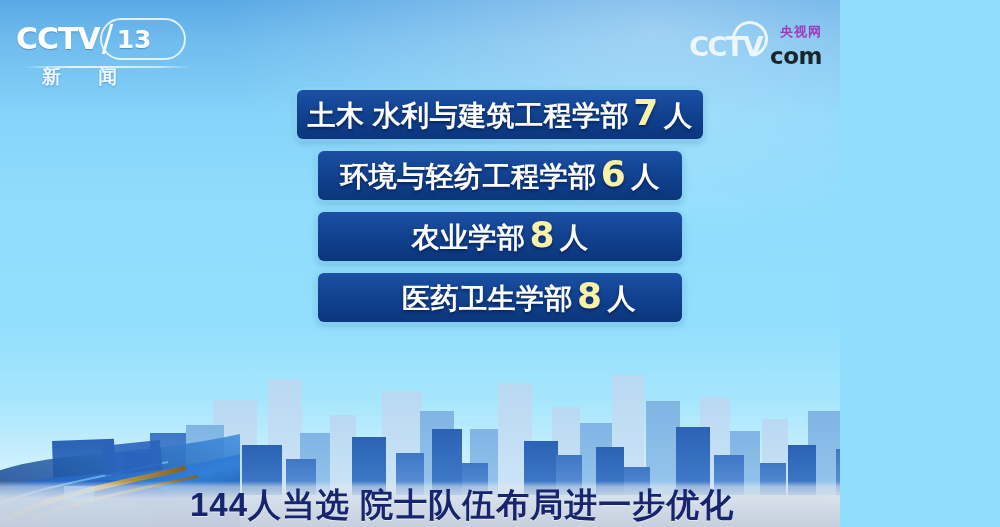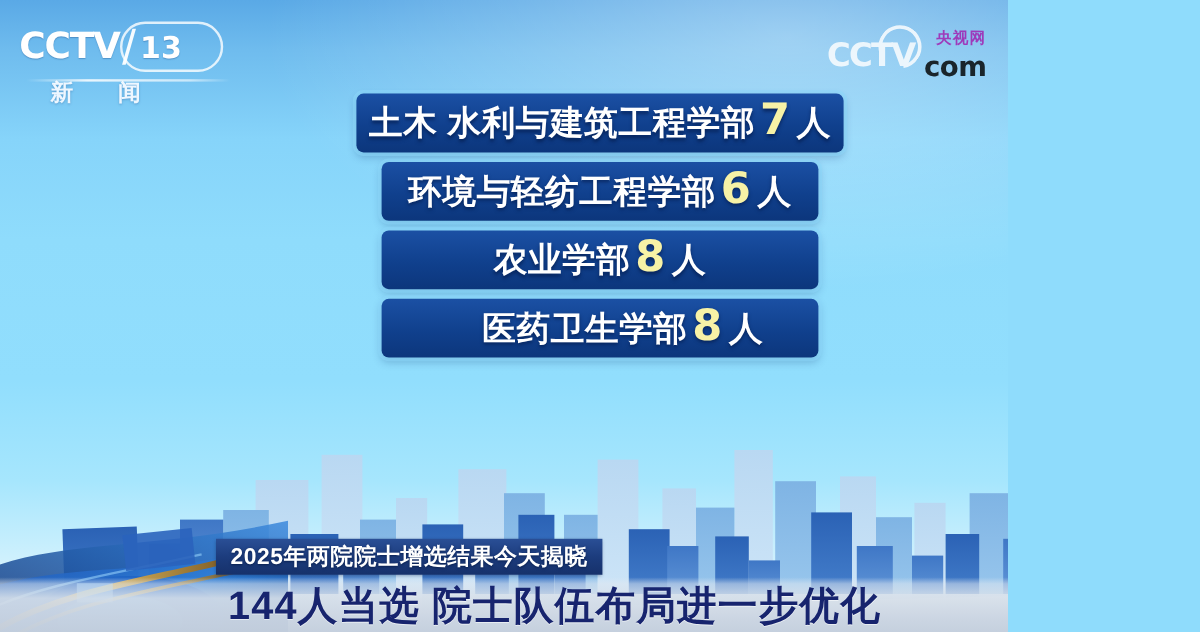--- a/index.html
+++ b/index.html
@@ -82,21 +82,21 @@
     transform:rotate(35deg);
   }
   .wm-right{display:flex;flex-direction:column;line-height:1;}
   .wm-cn{font-size:13px;color:#a21caf;letter-spacing:1px;font-weight:700;text-align:right;}
   .wm-com{font-family:"DejaVu Sans",sans-serif;font-size:23px;color:#000000;font-weight:700;letter-spacing:-.5px;margin-top:7px;}
 
   
   .boxes{position:absolute;left:0;top:78px;width:1000px;}
   .pill{
     position:relative;
-    margin:0 auto 8px auto;
+    margin:12px auto 8px auto;
     height:49px;
     background:linear-gradient(180deg,#1b50a4 0%,#10408d 55%,#0c367c 100%);
     border-radius:6px;
     box-shadow:0 0 0 3px rgba(140,215,250,.55), 0 3px 7px rgba(10,50,110,.28);
     display:flex;align-items:center;justify-content:center;
     box-sizing:border-box;
   }
   .pill-1{width:406px;}
   .pill-2{width:364px;}
   .pill-3{width:364px;}
@@ -318,20 +318,17 @@
     <div class="pill pill-4">
       <span class="txt">
         <span>医药卫生学部</span>
         <span class="num">8</span>
         <span class="unit">人</span>
       </span>
     </div>
 
   </div>
 
-  <div class="subtitle-bar" style="width: 321.781px;">
-    <span class="stxt">2025年两院院士增选结果今天揭晓</span>
-  </div>
 
   <div class="headline-bar"></div>
   <div class="headline">144人当选 院士队伍布局进一步优化</div>
 
 </div>
 
 </body></html>

